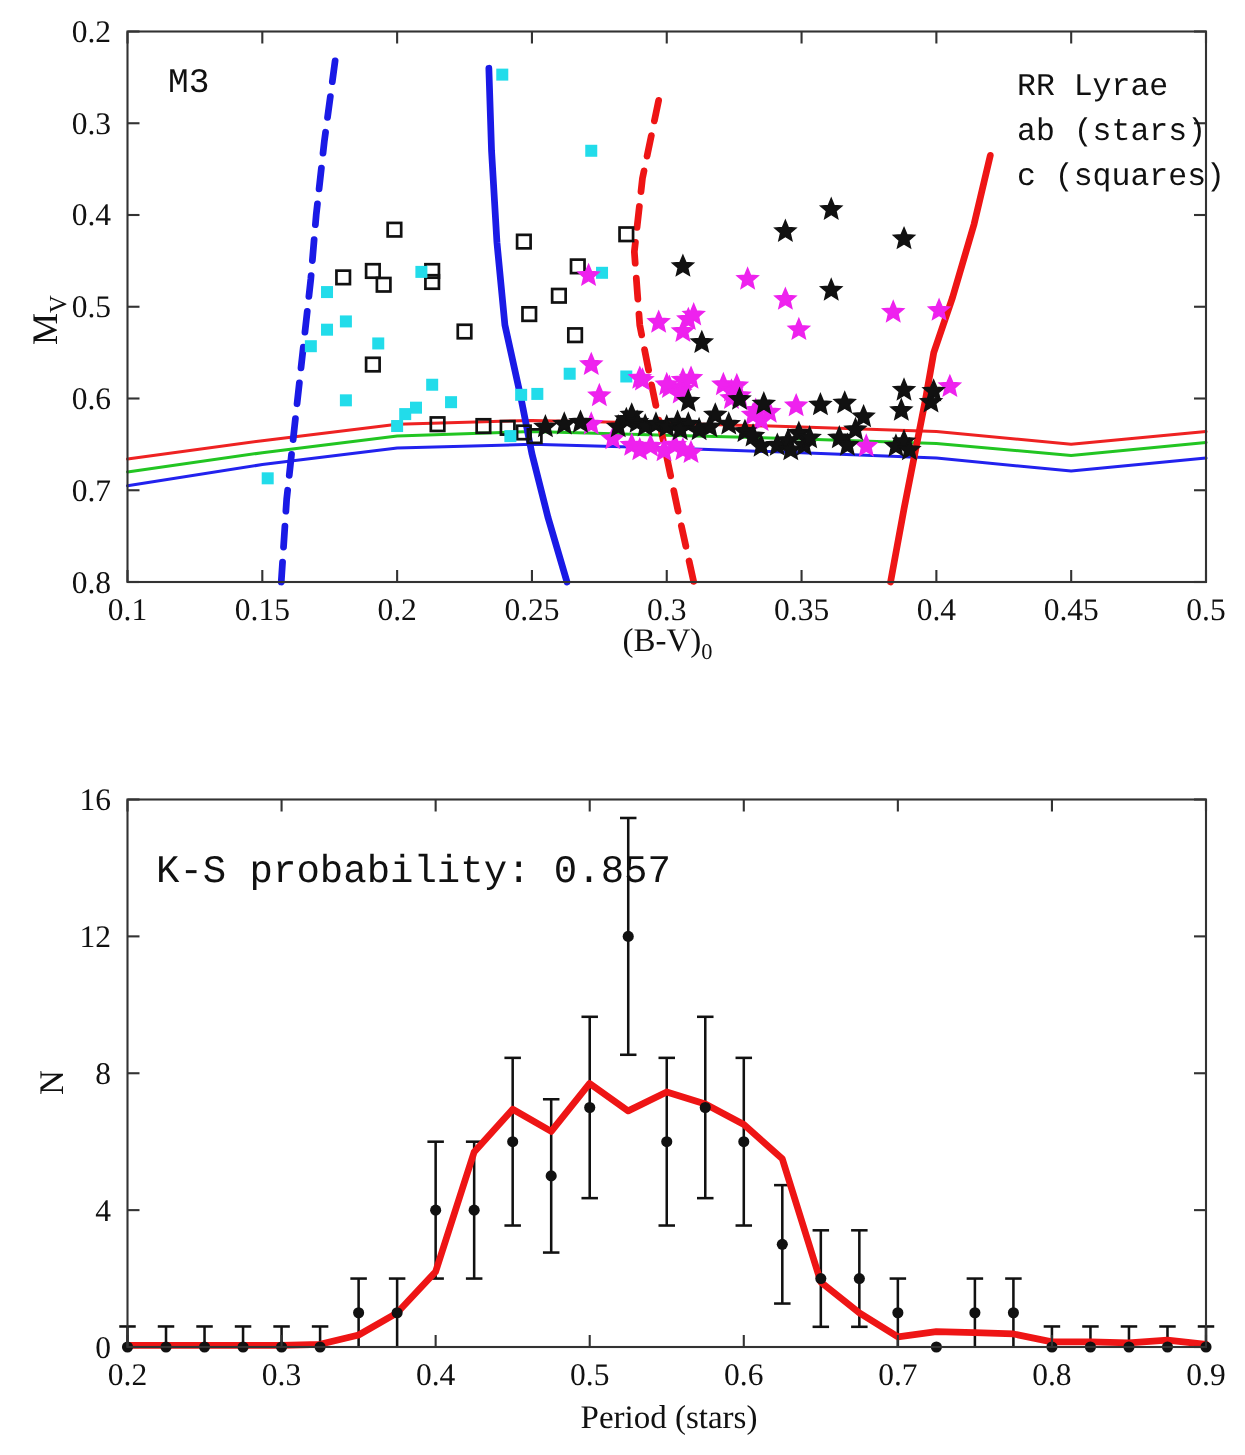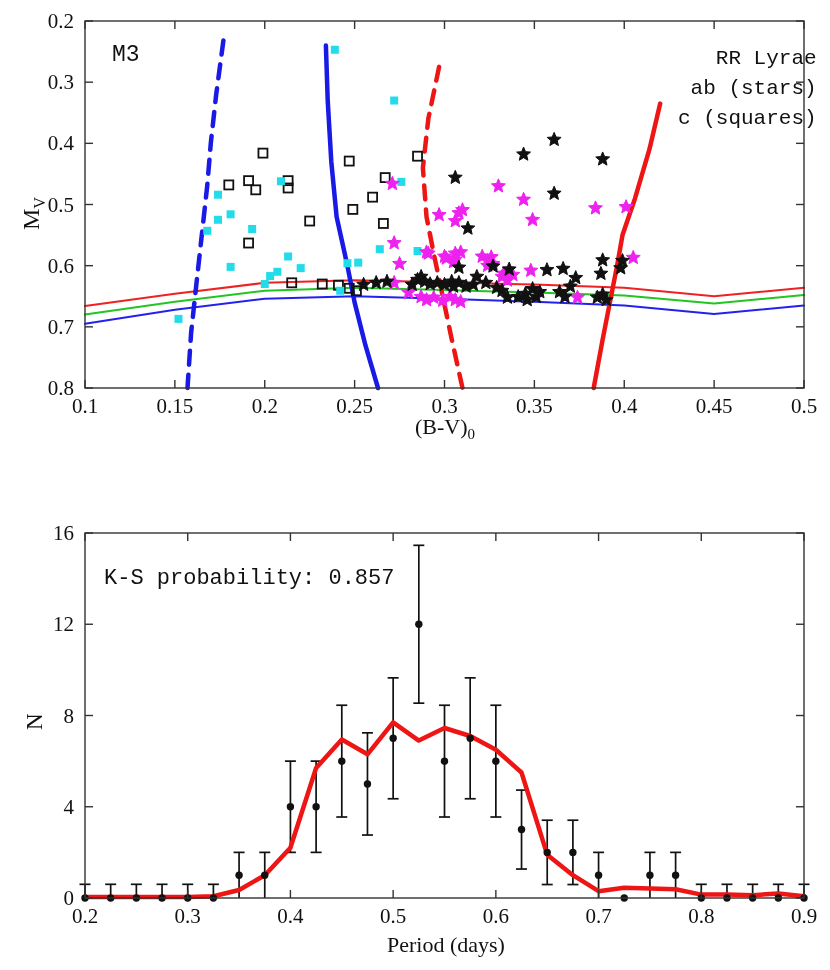--- a/index.html
+++ b/index.html
@@ -1,22 +1,22 @@
 <!DOCTYPE html>
 <html><head>
 <meta charset="utf-8">
 <style>
   html,body{margin:0;padding:0;background:#ffffff;}
   #stage{position:relative;width:830px;height:970px;background:#ffffff;overflow:hidden;
          font-family:"Liberation Serif","DejaVu Serif",serif;color:#111;}
   svg{position:absolute;left:0;top:0;}
   .anno{position:absolute;white-space:nowrap;font-family:Liberation Mono, monospace;}
   .cluster-label{left:112px;top:42px;font-size:23px;}
-  .legend-block{left:678px;top:44px;font-size:21px;line-height:30px;text-align:right;}
-  .ks-label{left:104px;top:566px;font-size:22px;}
+  .legend-block{left:678px;top:44px;font-size:21px;line-height:30px;text-align:left;}
+  .ks-label{left:104px;top:566px;font-size:26px;}
   .axis-label{font-size:22px;}
   .ylab-top{position:absolute;left:18px;top:230px;transform:rotate(-90deg);transform-origin:top left;font-size:24px;}
   .ylab-bot{position:absolute;left:22px;top:730px;transform:rotate(-90deg);transform-origin:top left;font-size:23px;}
   .xlab-top{position:absolute;left:0;top:414px;width:890px;text-align:center;font-size:22px;}
   .xlab-bot{position:absolute;left:0;top:932px;width:892px;text-align:center;font-size:22px;}
   sub{font-size:68%;}
 </style>
 </head>
 <body>
 
@@ -389,15 +389,15 @@
   </div>
 
   <div class="ylab-top axis-label"><span>M</span><sub>V</sub></div>
 
   <div class="xlab-top axis-label"><span>(B-V)</span><sub>0</sub></div>
 
   <div class="anno ks-label">K-S probability: 0.857</div>
 
   <div class="ylab-bot axis-label"><span>N</span></div>
 
-  <div class="xlab-bot axis-label"><span>Period (days)</span></div>
+  <div class="xlab-bot axis-label"><span>Period (stars)</span></div>
 
 </div>
 
 </body></html>

